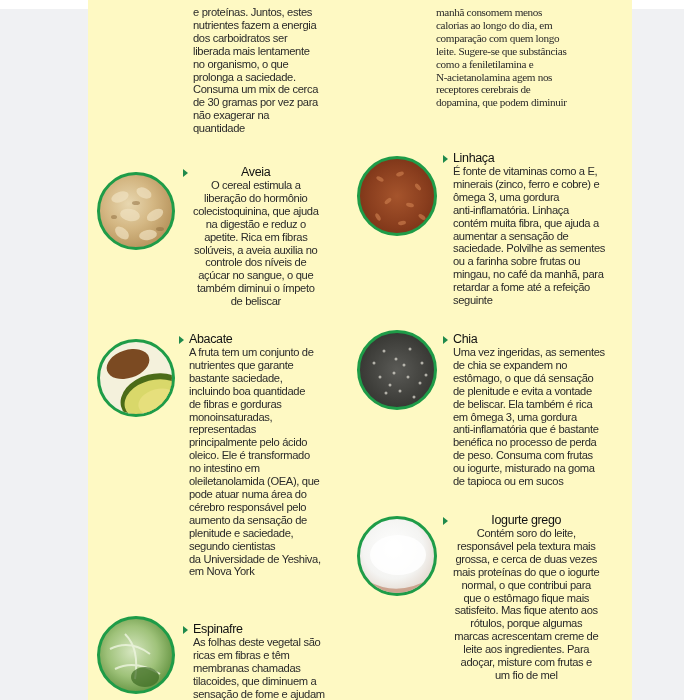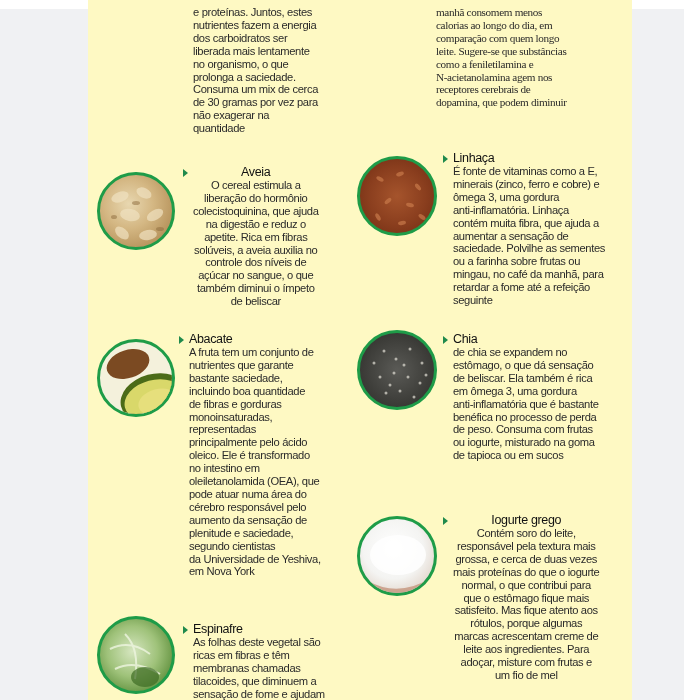--- a/index.html
+++ b/index.html
@@ -177,22 +177,24 @@
           <circle cx="40" cy="58" r="1.5"></circle>
           <circle cx="54" cy="64" r="1.5"></circle>
         <circle cx="44" cy="32" r="1.5"></circle>
           <circle cx="30" cy="52" r="1.5"></circle>
           <circle cx="66" cy="42" r="1.5"></circle>
       </g>
     </svg>
   </div>
   <div class="col-text" style="left:365px; top:333px;">
     <span class="title">Chia</span>
+    <span class="line">Uma vez ingeridas, as sementes</span>
     <span class="line">de chia se expandem no</span>
     <span class="line">estômago, o que dá sensação</span>
+    <span class="line">de plenitude e evita a vontade</span>
     <span class="line">de beliscar. Ela também é rica</span>
     <span class="line">em ômega 3, uma gordura</span>
     <span class="line">anti-inflamatória que é bastante</span>
     <span class="line">benéfica no processo de perda</span>
     <span class="line">de peso. Consuma com frutas</span>
     <span class="line">ou iogurte, misturado na goma</span>
     <span class="line">de tapioca ou em sucos</span>
   </div>
 
   <div class="circle" style="left:269px; top:516px; width:80px; height:80px; background:radial-gradient(circle at 45% 40%, #ffffff 0%, #f4f4f2 50%, #e2d6cc 80%, #b78a74 100%);">

